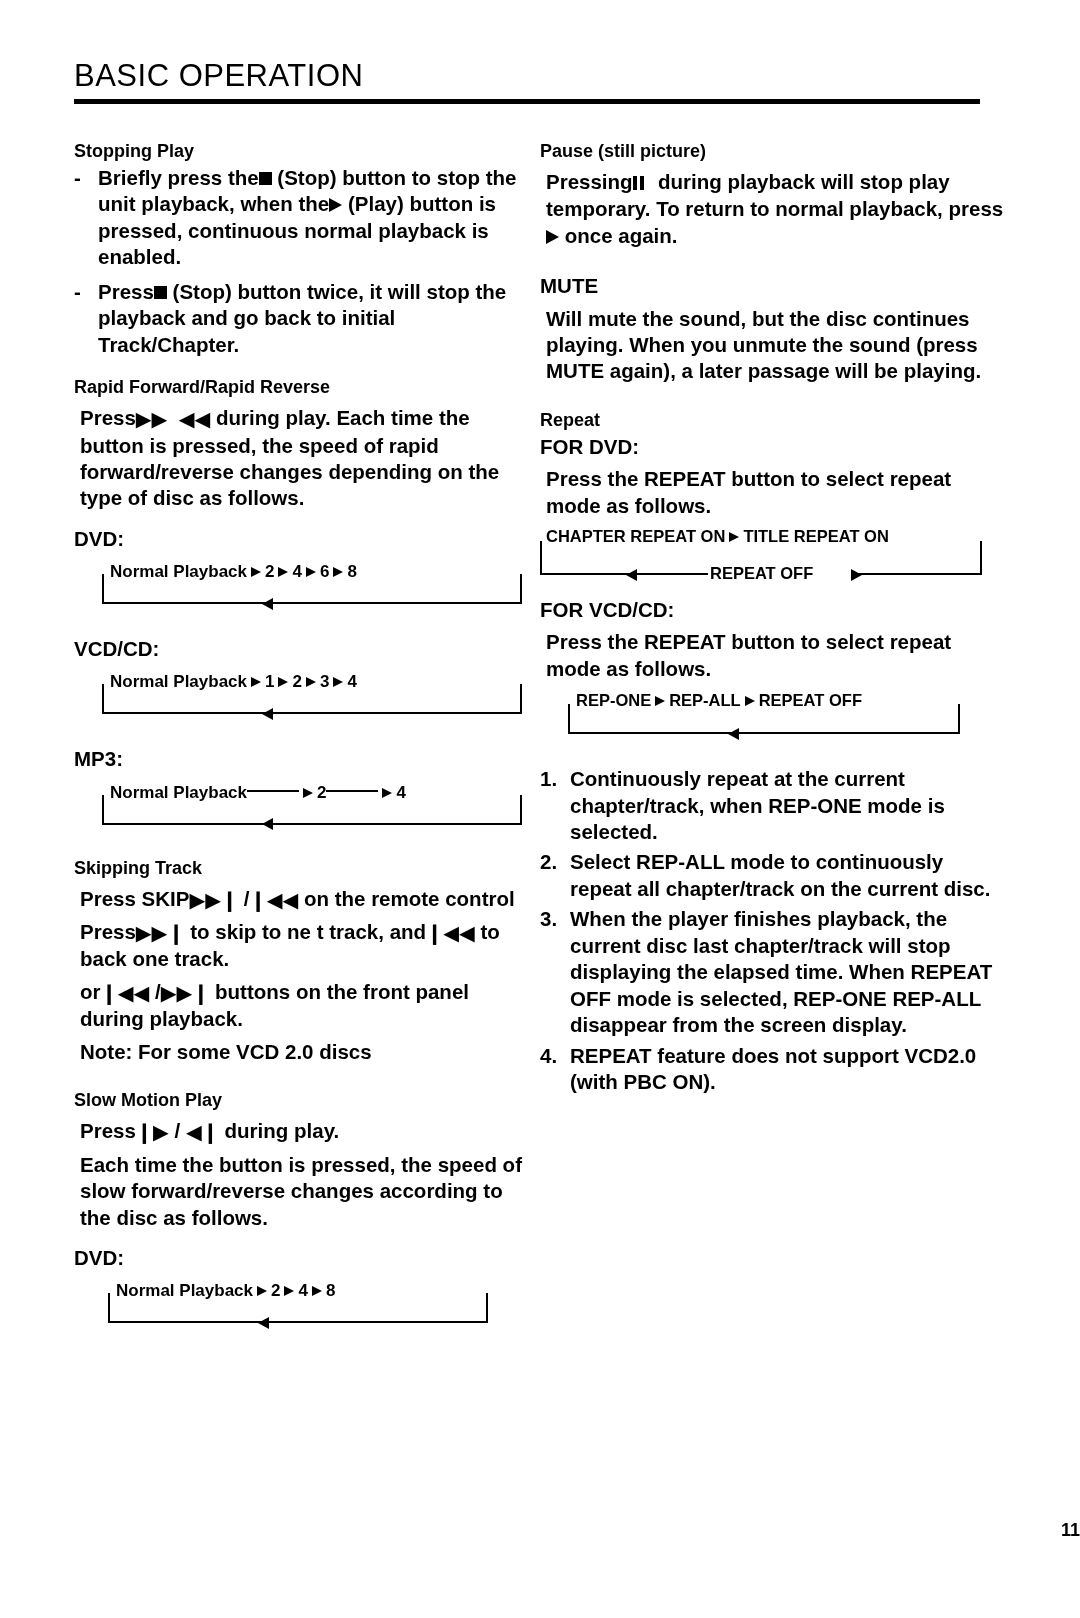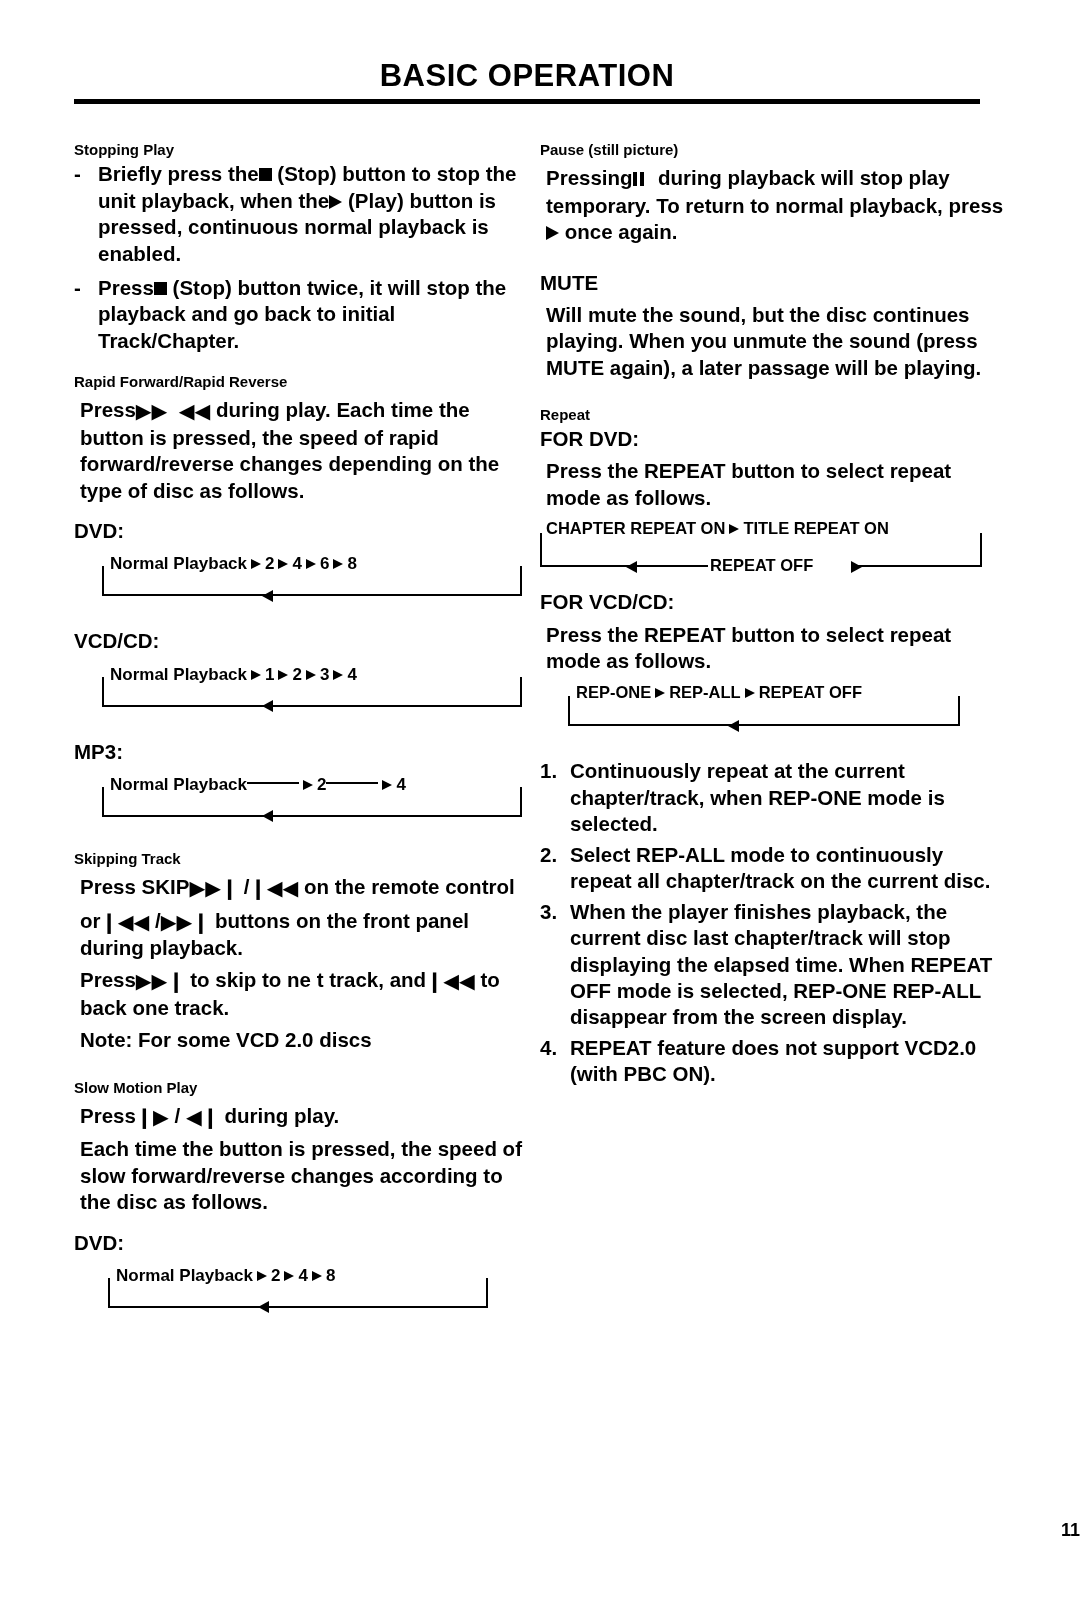--- a/index.html
+++ b/index.html
@@ -23,25 +23,24 @@
   }
   
   .header {
     position: absolute;
     left: 74px;
     top: 60px;
     width: 906px;
   }
   .header-title {
     font-size: 31px;
-    font-weight: bold;
+    font-weight: normal;
     letter-spacing: 0.5px;
     line-height: 1.05;
     margin: 0;
-    text-align: center;
   }
   .header-rule {
     margin-top: 6px;
     height: 5px;
     background: #000;
     width: 906px;
   }
   
   .col {
     position: absolute;
@@ -49,21 +48,21 @@
   }
   .col-left {
     left: 74px;
     width: 460px;
   }
   .col-right {
     left: 540px;
     width: 470px;
   }
   h3.sub {
-    font-size: 15px;
+    font-size: 18px;
     font-weight: bold;
     margin: 0 0 2px 0;
     line-height: 1.28;
   }
   h3.subcaps {
     font-size: 20.5px;
     font-weight: bold;
     margin: 0 0 2px 0;
     line-height: 1.28;
   }
@@ -298,28 +297,28 @@
 
     <div class="gap-m"></div>
 
     <h3 class="sub">Skipping Track</h3>
     <p class="body">
       <span>Press SKIP</span><span class="g">▶▶❙</span>
       <span>/</span><span class="g">❙◀◀</span>
       <span>on the remote control</span>
     </p>
     <p class="body">
+      <span>Press</span><span class="g">▶▶❙</span>
+      <span>to skip to ne  t track, and</span><span class="g">❙◀◀</span>
+      <span>to back one track.</span>
+    </p>
+    <p class="body">
       <span>or</span><span class="g">❙◀◀</span>
       <span>/</span><span class="g">▶▶❙</span>
       <span>buttons on the front panel during playback.</span>
-    </p>
-    <p class="body">
-      <span>Press</span><span class="g">▶▶❙</span>
-      <span>to skip to ne  t track, and</span><span class="g">❙◀◀</span>
-      <span>to back one track.</span>
     </p>
     <p class="body">Note:  For some VCD 2.0 discs</p>
 
     <div class="gap-m"></div>
 
     <h3 class="sub">Slow Motion Play</h3>
     <p class="body">
       <span>Press</span><span class="g">❙▶</span>&nbsp;/&nbsp;<span class="g">◀❙</span>
       <span>during play.</span>
     </p>

